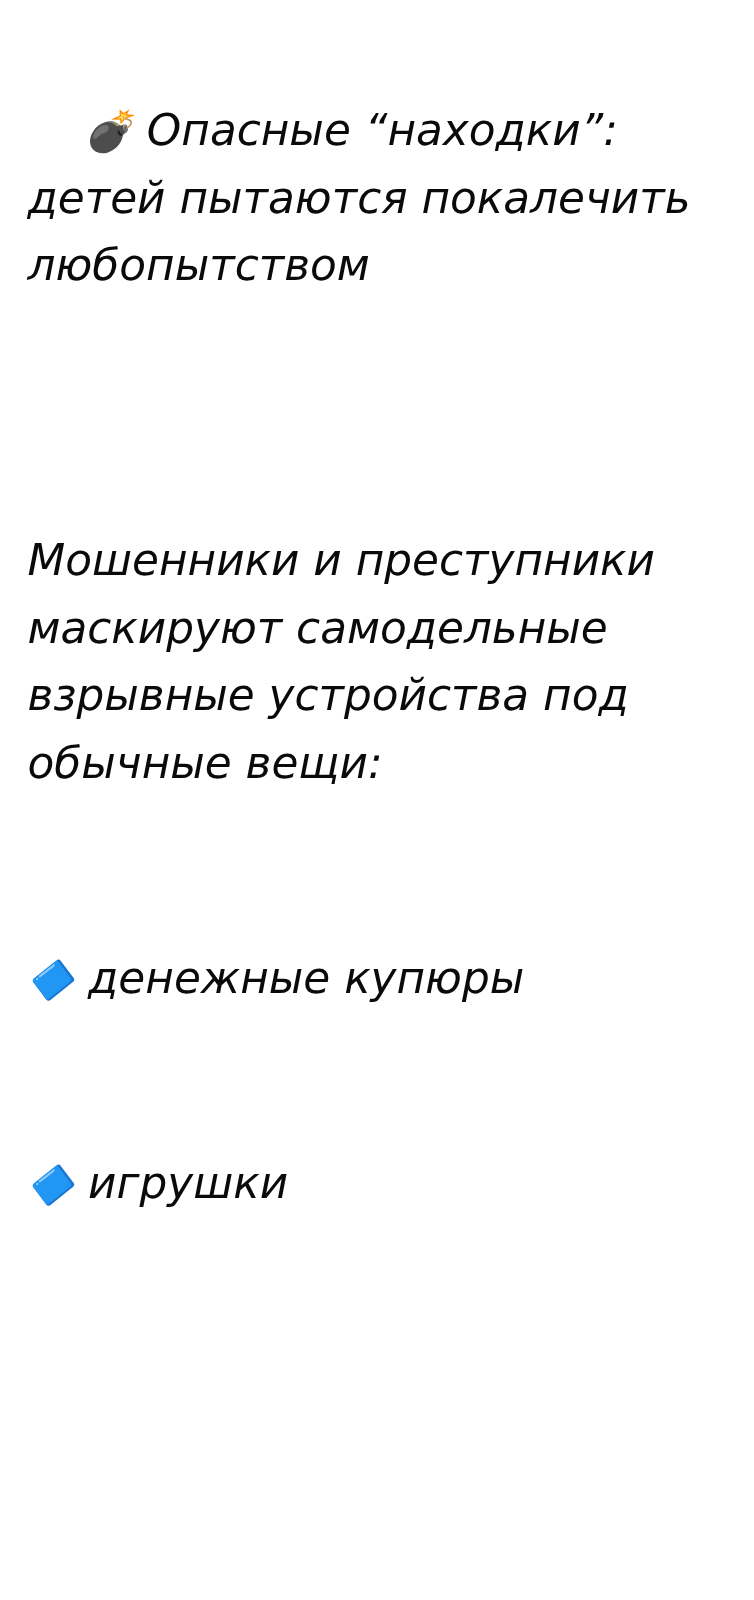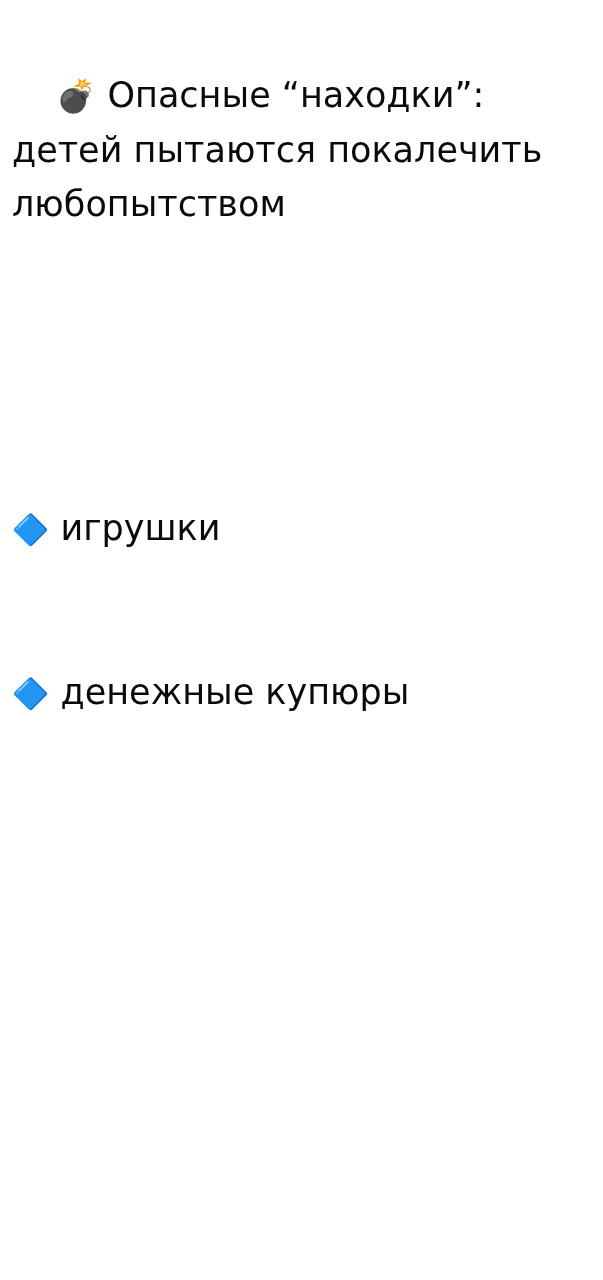--- a/index.html
+++ b/index.html
@@ -17,23 +17,24 @@
     box-sizing: border-box;
     width: 603px;
     padding: 14px 12px 0 12px;
     color: #0a0a0a;
     font-size: 35px;
     line-height: 54px;
     font-weight: 400;
     letter-spacing: 0px;
   }
   .para {
-    margin: 0;
+    margin: 10px;
     white-space: pre-wrap;
     word-wrap: break-word;
+    font-style: italic;
   }
   .spacer {
     height: 54px;
   }
   .emoji {
     font-family: "DejaVu Sans", sans-serif;
     font-size: 32px;
     line-height: 54px;
   }
   .bullet-line {
@@ -55,20 +56,21 @@
 
   <div class="para">
     <span class="emoji">💣</span><span class="headline"> Опасные “находки”: детей пытаются покалечить любопытством</span>
   </div>
 
   <div class="spacer"></div>
 
 
   <div class="spacer"></div>
 
+  <div class="para">Мошенники и преступники маскируют самодельные взрывные устройства под обычные вещи:</div>
 
   <div class="para">
+    <span class="bullet-line"><span class="emoji bullet-mark">🔷</span><span> денежные купюры</span></span>
     <span class="bullet-line"><span class="emoji bullet-mark">🔷</span><span> игрушки</span></span>
-    <span class="bullet-line"><span class="emoji bullet-mark">🔷</span><span> денежные купюры</span></span>
     
   </div>
 
 </div>
 
 </body></html>

